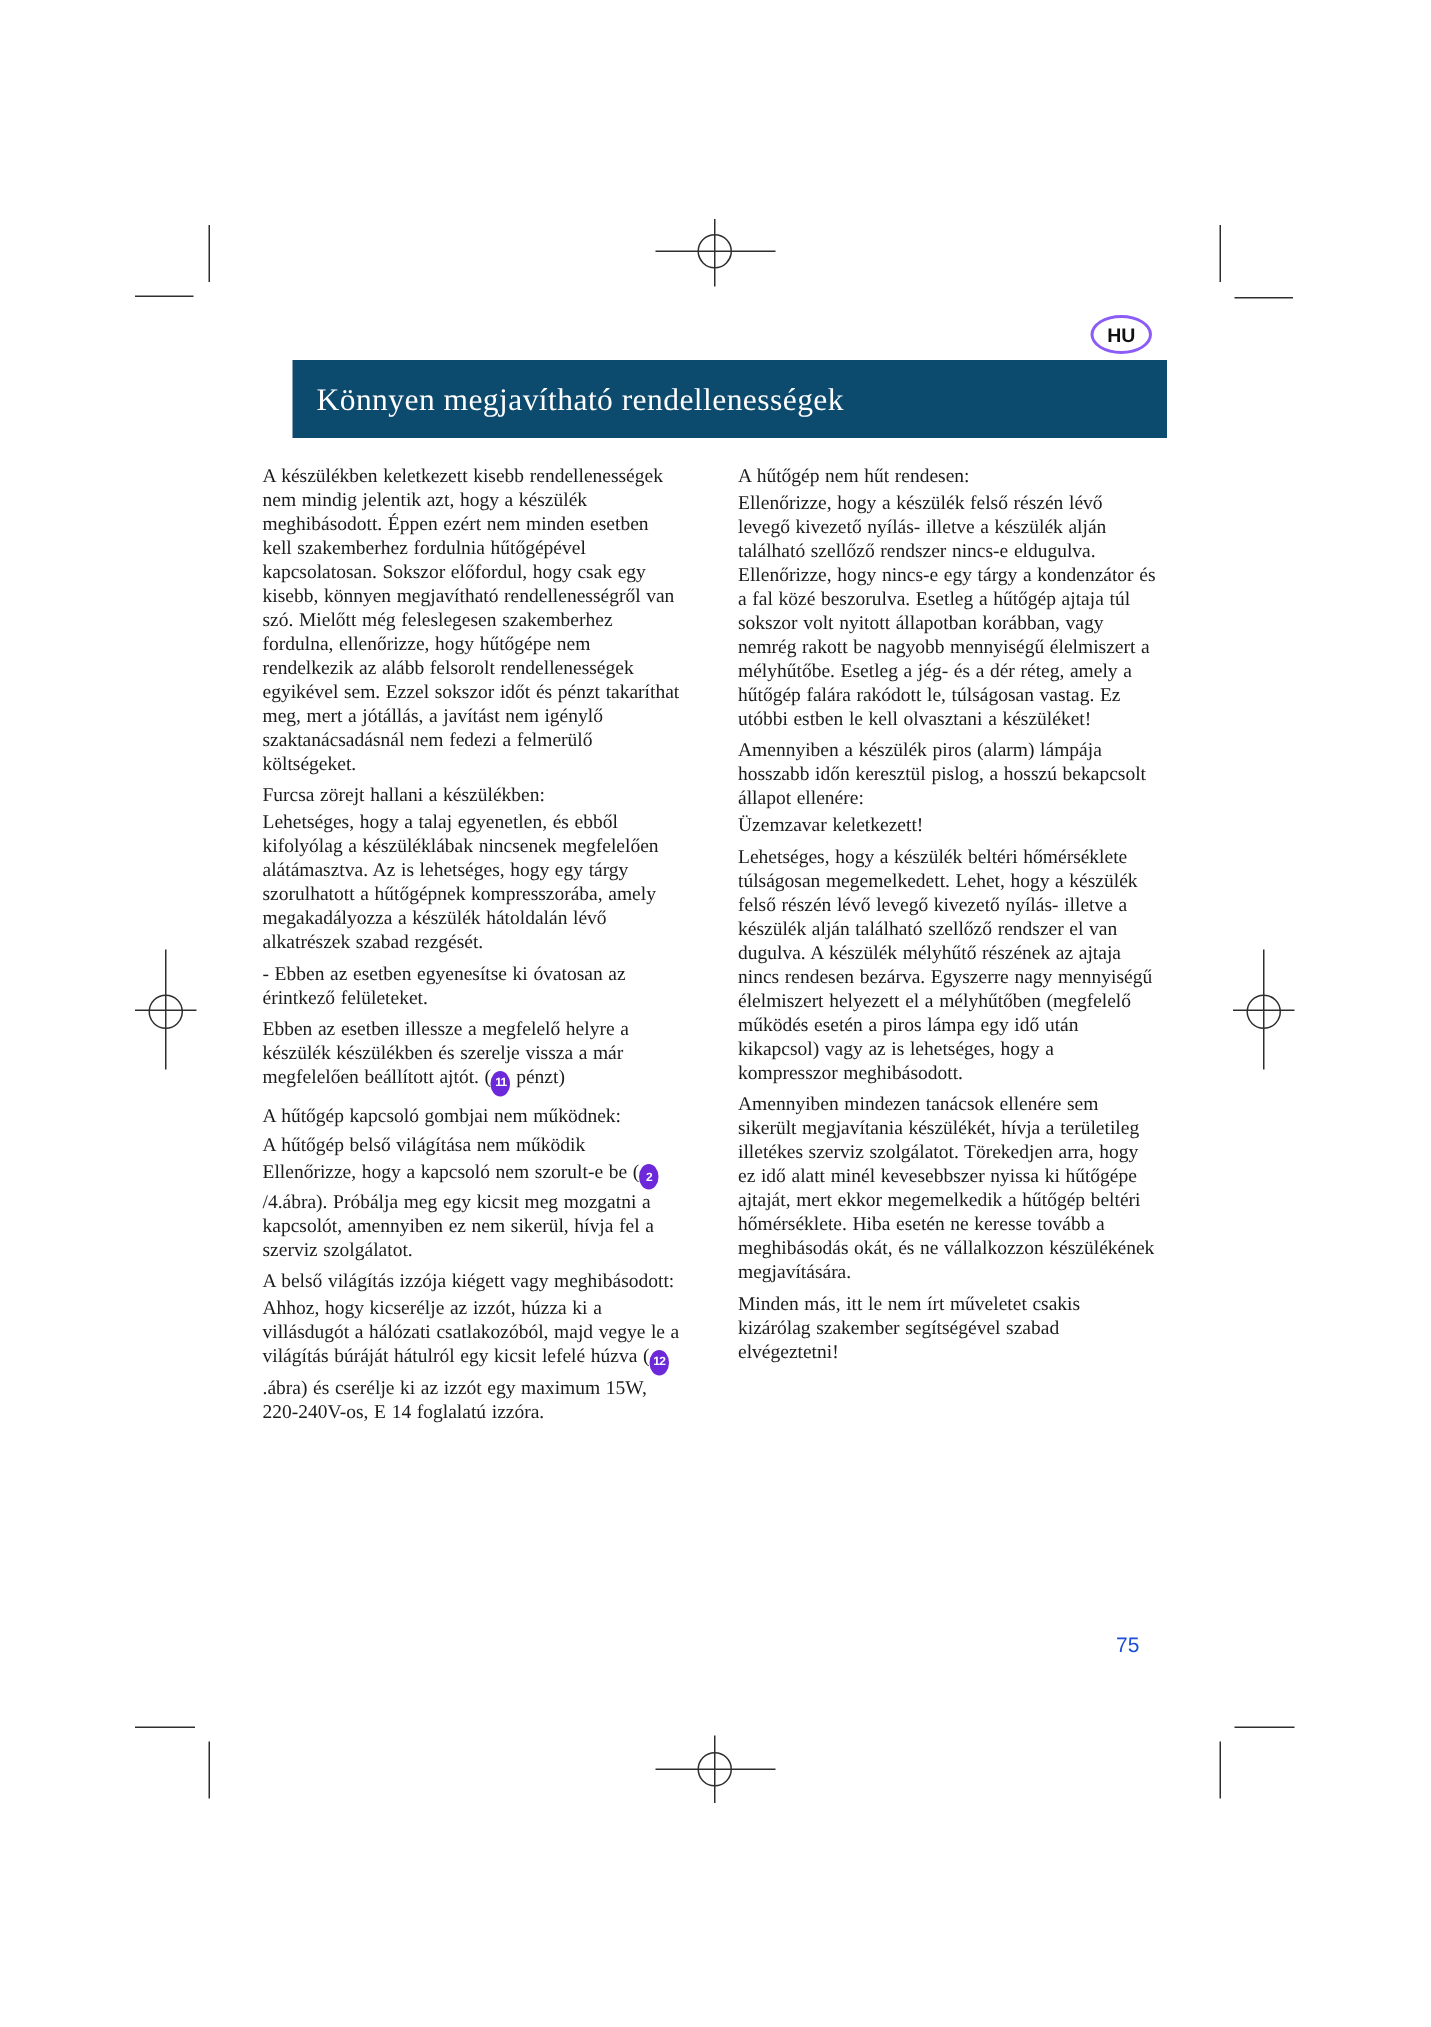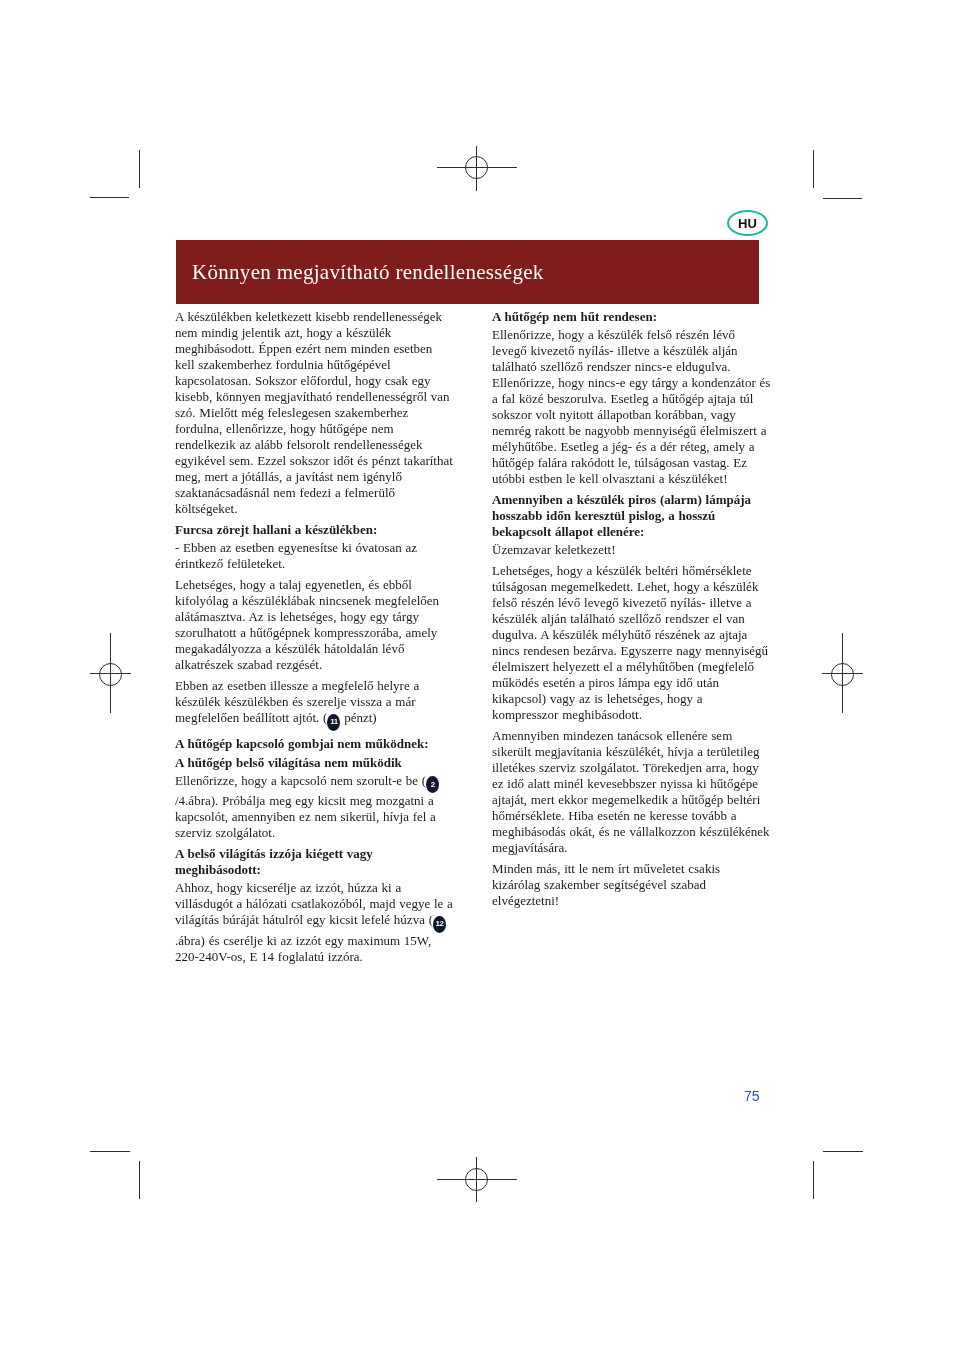--- a/index.html
+++ b/index.html
@@ -26,39 +26,39 @@
   .r-right-v { left:842px; top:633px; width:1px;  height:80px; }
   .r-right-h { left:822px; top:673px; width:41px; height:1px; }
   .ring { position:absolute; width:21px; height:21px; border:1px solid #2e2e2e; border-radius:50%; background:transparent; }
   .r-top-c   { left:465px; top:156px; }
   .r-bot-c   { left:465px; top:1168px; }
   .r-left-c  { left:99px;  top:663px; }
   .r-right-c { left:831px; top:663px; }
 
   .hu-badge {
     position:absolute; left:727px; top:210px; width:37px; height:22px;
-    border:2px solid #14b8a6; border-radius:50%;
+    border:2px solid #8b5cf6; border-radius:50%;
     display:flex; align-items:center; justify-content:center;
     font-family:"Liberation Sans", sans-serif; font-weight:bold; font-size:13px; color:#111;
   }
   .title-bar {
-    position:absolute; left:176px; top:240px; width:583px; height:64px;
-    background:#7f1d1d; display:flex; align-items:center;
+    position:absolute; left:195px; top:240px; width:583px; height:52px;
+    background:#0c4a6e; display:flex; align-items:center;
   }
   .title-bar .title-text {
     margin-left:16px; font-size:21px; color:#ffffff; letter-spacing:0.3px;
   }
   .col { position:absolute; width:280px; font-size:13px; line-height:16px; word-spacing:0.5px; }
   .col-left  { left:175px; top:309px; }
   .col-right { left:492px; top:306px; }
   .col p  { margin:0 0 5px 0; }
-  .col h3 { margin:3px 0 2px 0; font-size:13px; line-height:16px; font-weight:bold; }
+  .col h3 { margin:3px 0 2px 0; font-size:13px; line-height:16px; font-weight:normal; }
   .fig-badge {
     display:inline-flex; align-items:center; justify-content:center;
-    width:13px; height:17px; border-radius:50%; background:#0f172a; color:#fff;
+    width:13px; height:17px; border-radius:50%; background:#6d28d9; color:#fff;
     font-family:"Liberation Sans", sans-serif; font-size:8px; font-weight:bold;
     vertical-align:-2px; letter-spacing:-0.5px;
   }
   .page-number {
     position:absolute; left:744px; top:1088px;
     font-family:"Liberation Sans", sans-serif; font-size:14px; color:#1d4ed8;
   }
 </style>
 </head>
 <body>
@@ -91,22 +91,22 @@
     <span>HU</span>
   </div>
 
   <div class="title-bar">
     <span class="title-text">Könnyen megjavítható rendellenességek</span>
   </div>
 
   <div class="col col-left">
     <p>A készülékben keletkezett kisebb rendellenességek nem mindig jelentik azt, hogy a készülék meghibásodott. Éppen ezért nem minden esetben kell szakemberhez fordulnia hűtőgépével kapcsolatosan. Sokszor előfordul, hogy csak egy kisebb, könnyen megjavítható rendellenességről van szó. Mielőtt még feleslegesen szakemberhez fordulna, ellenőrizze, hogy hűtőgépe nem rendelkezik az alább felsorolt rendellenességek egyikével sem. Ezzel sokszor időt és pénzt takaríthat meg, mert a jótállás, a javítást nem igénylő szaktanácsadásnál nem fedezi a felmerülő költségeket.</p>
     <h3>Furcsa zörejt hallani a készülékben:</h3>
+    <p>Lehetséges, hogy a talaj egyenetlen, és ebből kifolyólag a készüléklábak nincsenek megfelelően alátámasztva. Az is lehetséges, hogy egy tárgy szorulhatott a hűtőgépnek kompresszorába, amely megakadályozza a készülék hátoldalán lévő alkatrészek szabad rezgését.</p>
     <p>- Ebben az esetben egyenesítse ki óvatosan az érintkező felületeket.</p>
-    <p>Lehetséges, hogy a talaj egyenetlen, és ebből kifolyólag a készüléklábak nincsenek megfelelően alátámasztva. Az is lehetséges, hogy egy tárgy szorulhatott a hűtőgépnek kompresszorába, amely megakadályozza a készülék hátoldalán lévő alkatrészek szabad rezgését.</p>
     <p><span>Ebben az esetben illessze a megfelelő helyre a készülék készülékben és szerelje vissza a már megfelelően beállított ajtót. (</span><span class="fig-badge">11</span><span> pénzt)</span></p>
     <h3>A hűtőgép kapcsoló gombjai nem működnek:</h3>
     <h3>A hűtőgép belső világítása nem működik</h3>
     <p><span>Ellenőrizze, hogy a kapcsoló nem szorult-e be (</span><span class="fig-badge">2</span><span>/4.ábra). Próbálja meg egy kicsit meg mozgatni a kapcsolót, amennyiben ez nem sikerül, hívja fel a szerviz szolgálatot.</span></p>
     <h3>A belső világítás izzója kiégett vagy meghibásodott:</h3>
     <p><span>Ahhoz, hogy kicserélje az izzót, húzza ki a villásdugót a hálózati csatlakozóból, majd vegye le a világítás búráját hátulról egy kicsit lefelé húzva (</span><span class="fig-badge">12</span><span>.ábra) és cserélje ki az izzót egy maximum 15W, 220-240V-os, E 14 foglalatú izzóra.</span></p>
   </div>
 
   <div class="col col-right">
     <h3>A hűtőgép nem hűt rendesen:</h3>

